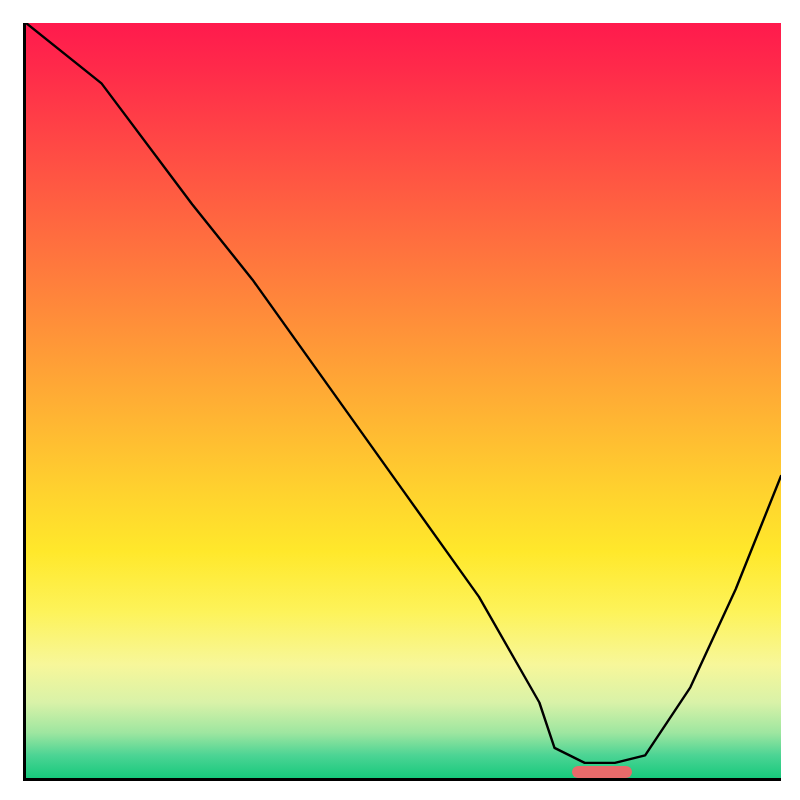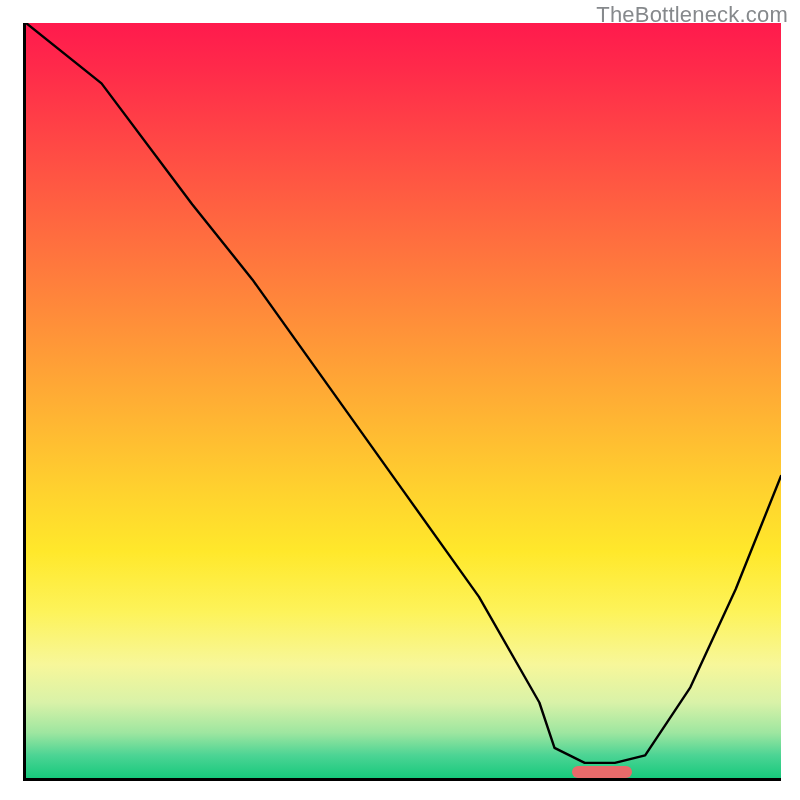--- a/index.html
+++ b/index.html
@@ -69,21 +69,20 @@
     font-size: 22px;
     color: #86898c;
     letter-spacing: 0.2px;
   }
 </style>
 </head>
 <body>
 
 <div class="chart-container">
 
-  <div class="attribution">TheBottleneck.com</div>
 
   <div class="plot-area">
     <div class="gradient-bg"></div>
 
     <svg class="curve" viewBox="0 0 758 758" preserveAspectRatio="none">
       <path id="curve-path" d="M0.0 0.0 L75.8 60.6 L166.8 181.9 L227.4 257.7 L303.2 363.8 L379.0 470.0 L454.8 576.1 L515.4 682.2 L530.6 727.7 L560.9 742.8 L591.2 742.8 L621.6 735.3 L667.0 667.0 L712.5 568.5 L758.0 454.8"></path>
     </svg>
 
     <div class="marker" id="optimal-marker" style="left: 545.76px; width: 60.64px; top: 742.904px; background: rgb(232, 106, 106);"></div>
   </div>

